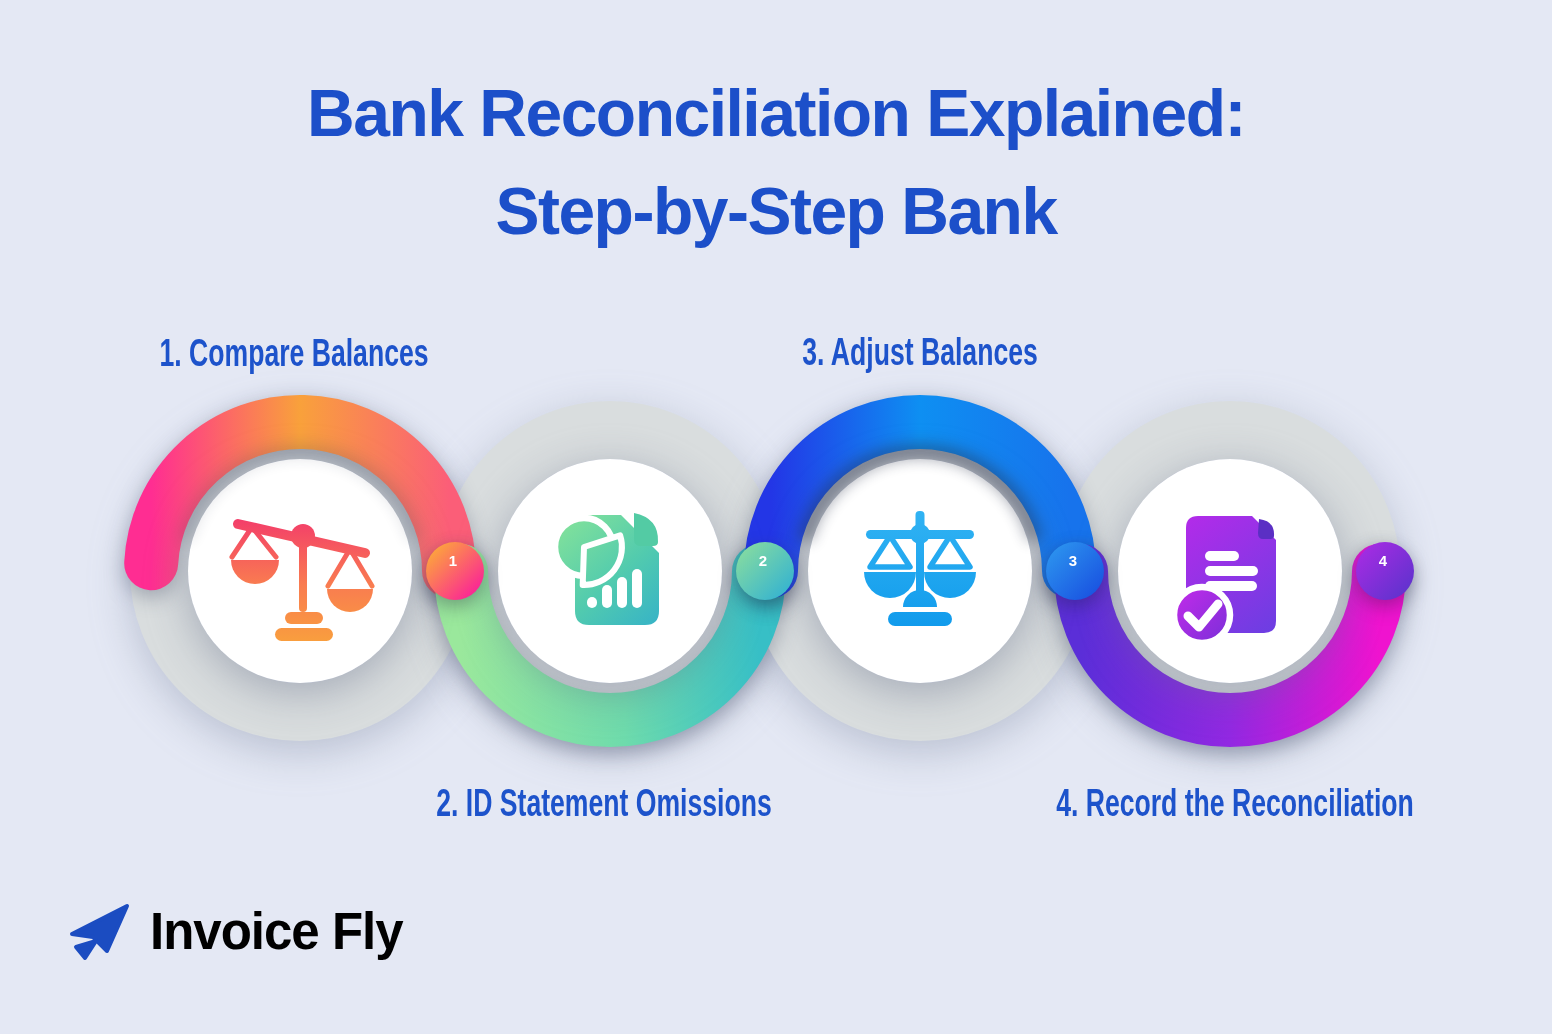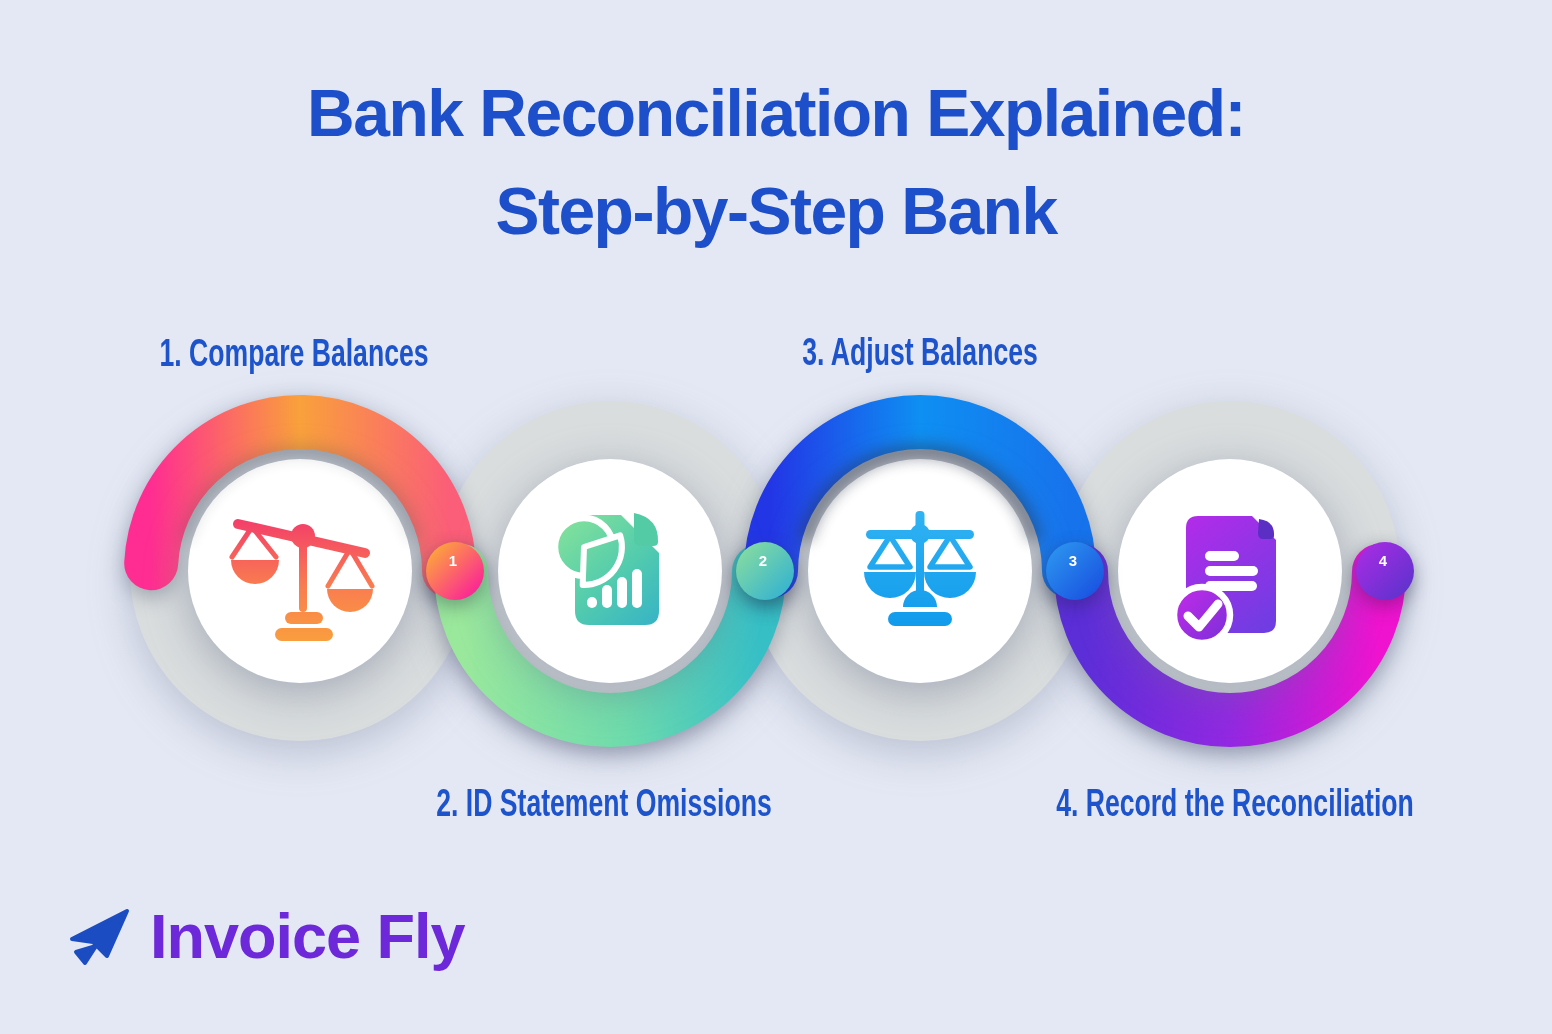--- a/index.html
+++ b/index.html
@@ -17,21 +17,21 @@
     white-space:nowrap;transform:translate(-50%,-50%) scaleX(0.70);
     letter-spacing:0;
   }
   .step-label.l1{left:294px;top:353px;}
   .step-label.l2{left:604px;top:803px;}
   .step-label.l3{left:920px;top:352px;}
   .step-label.l4{left:1235px;top:803px;}
   .logo{
     position:absolute;left:64px;top:900px;display:flex;align-items:center;gap:16px;
   }
-  .logo-text{color:#6d28d9;font-weight:bold;font-size:63px;letter-spacing:-1px;}
+  .logo-text{color:#000000;font-weight:bold;font-size:51px;letter-spacing:-1px;}
   .ring-shadow{filter:drop-shadow(0 12px 20px rgba(110,120,145,0.35));}
   .arc-shadow{filter:drop-shadow(0 7px 10px rgba(25,35,70,0.30));}
   .disc-shadow{filter:drop-shadow(0 10px 22px rgba(100,108,135,0.45));}
   .badge-shadow{filter:drop-shadow(0 7px 9px rgba(30,30,60,0.35));}
   .soft-blur{filter:blur(7px);}
   .badge-num{font-family:"Liberation Sans",sans-serif;font-size:15px;font-weight:bold;fill:#fff;text-anchor:middle;}
 </style>
 </head>
 <body>
 

